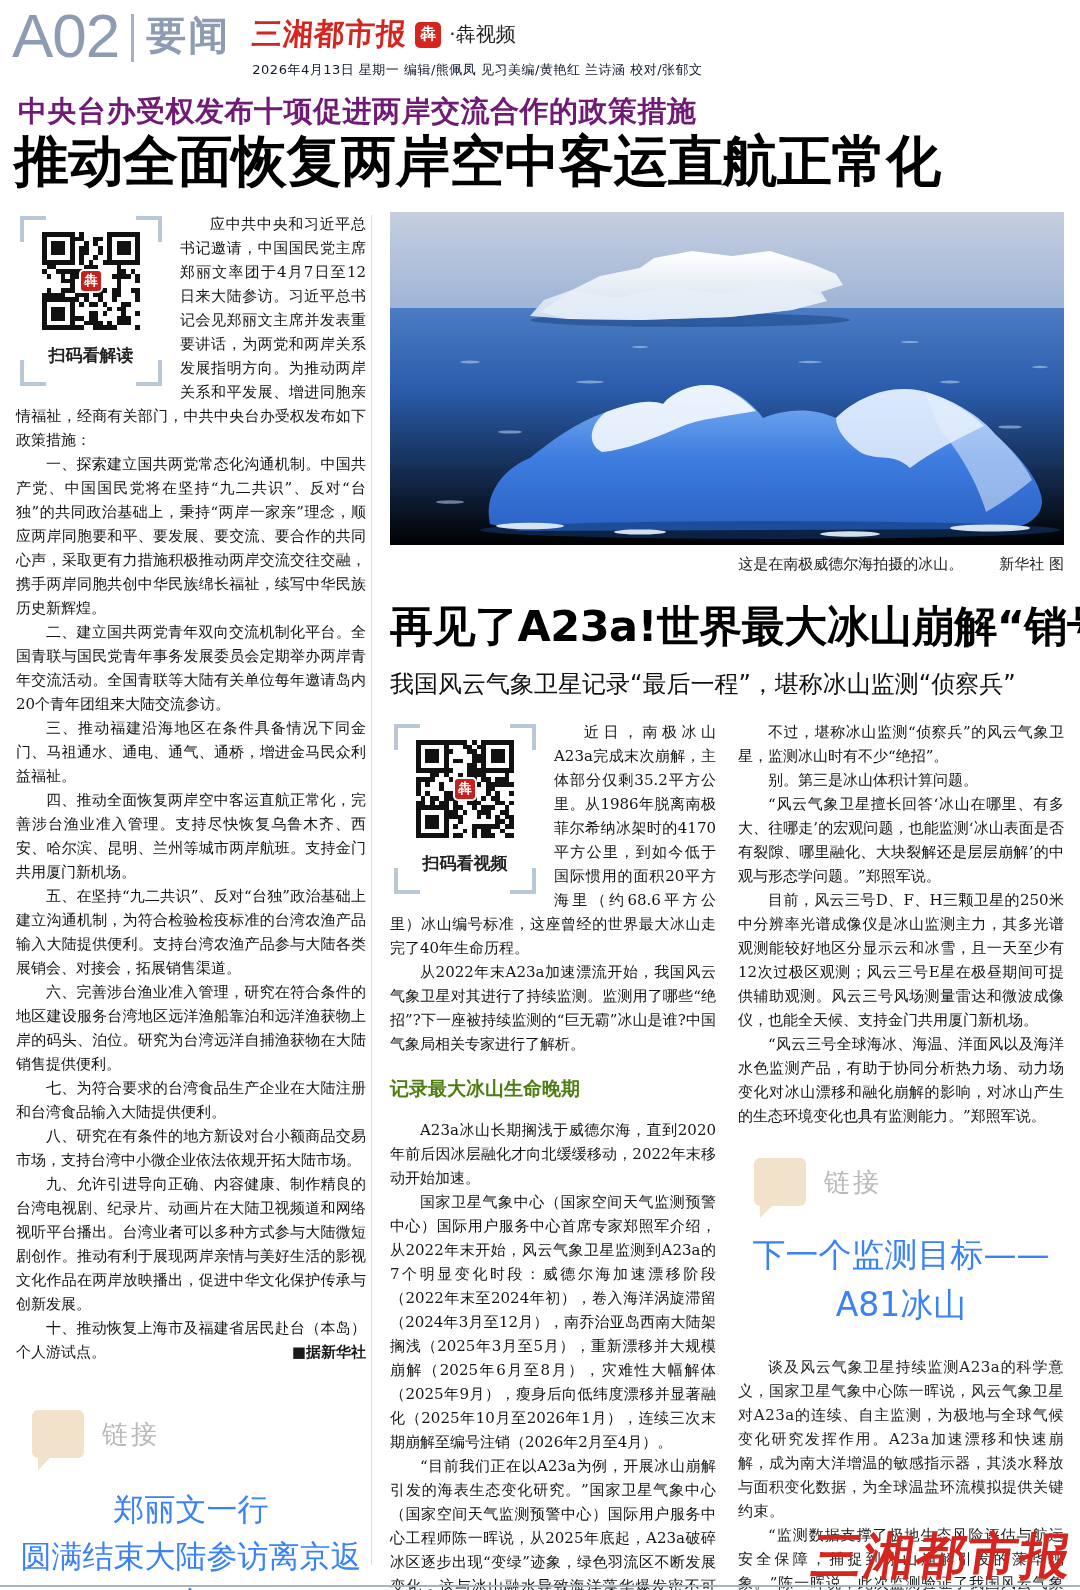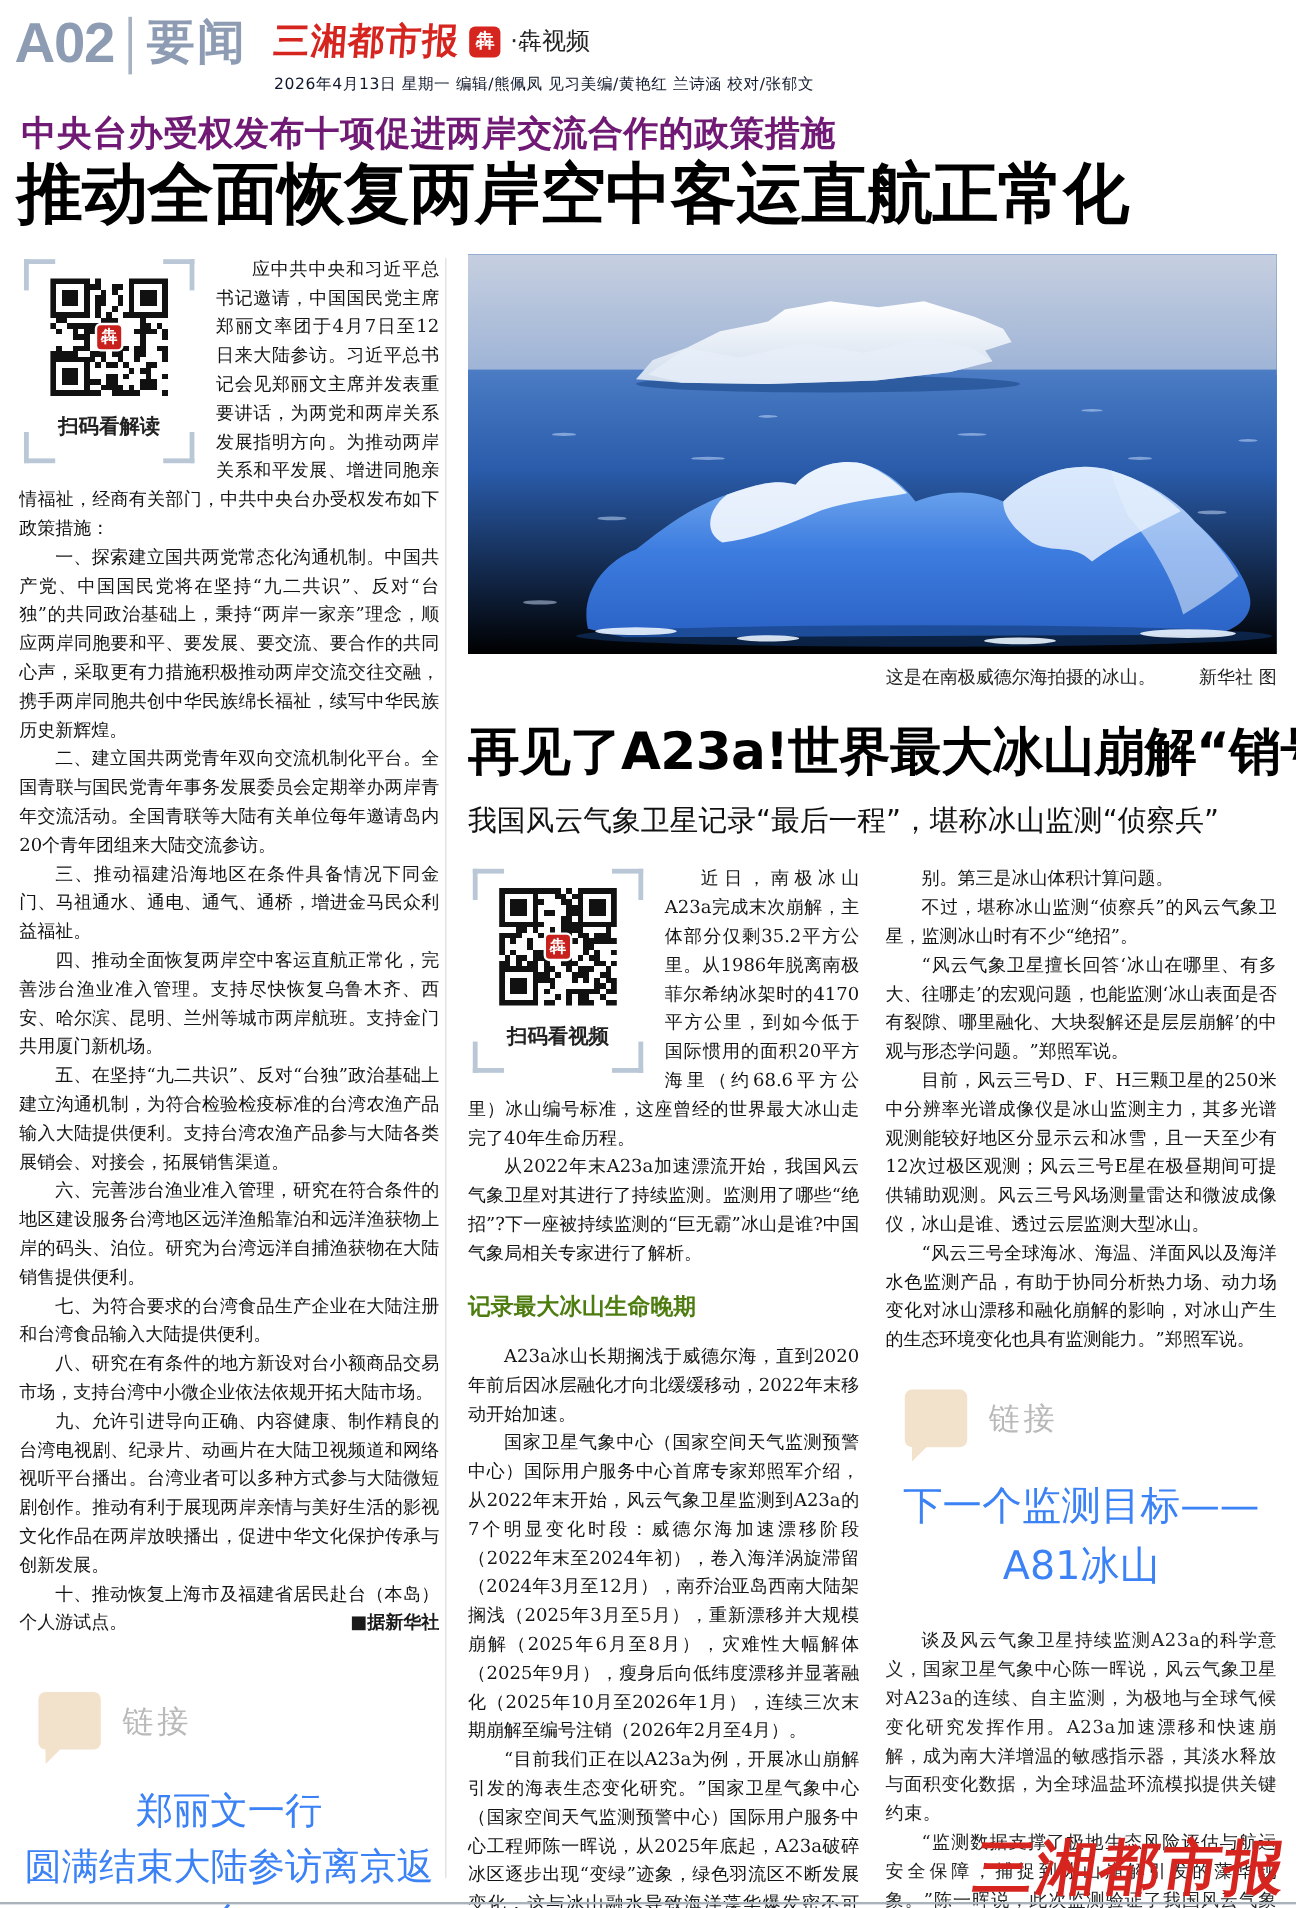--- a/index.html
+++ b/index.html
@@ -4,21 +4,21 @@
 <style>
   * { margin:0; padding:0; box-sizing:border-box; }
   html,body { background:#e8e8e8; }
   .page {
     position:relative; width:1080px; height:1590px; margin:0 auto;
     background:#ffffff; overflow:hidden;
     font-family:"DejaVu Serif", serif; color:#1a1a1a;
   }
   
   .hdr { position:absolute; top:10px; left:12px; right:16px; height:76px; display:flex; align-items:flex-start; }
-  .hdr-pageno { font-family:"Liberation Sans",sans-serif; font-weight:bold; font-size:47px; line-height:52px; color:#8d9cb3; letter-spacing:-1px; }
+  .hdr-pageno { font-family:"Liberation Sans",sans-serif; font-weight:normal; font-size:62px; line-height:52px; color:#8d9cb3; letter-spacing:-1px; }
   .hdr-div { width:3px; height:48px; background:#a6b2c2; margin:4px 12px 0 12px; }
   .hdr-section { font-family:"DejaVu Sans",sans-serif; font-weight:900; font-size:40px; line-height:50px; color:#8d9cb3; letter-spacing:2px; }
   .mast { margin-left:22px; padding-top:4px; }
   .mast-row { display:flex; align-items:center; gap:8px; }
   .mast-name { font-family:"DejaVu Sans",sans-serif; font-weight:900; font-size:30px; color:#d6241f; letter-spacing:1px; transform:skewX(-4deg); }
   .mast-badge { width:26px; height:26px; background:#d6241f; border-radius:5px; color:#fff; font-family:"DejaVu Sans",sans-serif; font-weight:bold; font-size:16px; display:flex; align-items:center; justify-content:center; }
   .mast-video { font-family:"DejaVu Sans",sans-serif; font-weight:400; font-size:20px; color:#222; }
   .dateline { margin-top:6px; font-family:"DejaVu Sans",sans-serif; font-size:13px; color:#0f172a; letter-spacing:.5px; }
   
   .kicker { position:absolute; top:92px; left:18px; font-family:"DejaVu Sans",sans-serif; font-weight:700; font-size:29px; color:#701a75; letter-spacing:.5px; }
@@ -498,24 +498,24 @@
         <div>
             <p class="para">A23a冰山长期搁浅于威德尔海，直到2020年前后因冰层融化才向北缓缓移动，2022年末移动开始加速。</p>
             <p class="para">国家卫星气象中心（国家空间天气监测预警中心）国际用户服务中心首席专家郑照军介绍，从2022年末开始，风云气象卫星监测到A23a的7个明显变化时段：威德尔海加速漂移阶段（2022年末至2024年初），卷入海洋涡旋滞留（2024年3月至12月），南乔治亚岛西南大陆架搁浅（2025年3月至5月），重新漂移并大规模崩解（2025年6月至8月），灾难性大幅解体（2025年9月），瘦身后向低纬度漂移并显著融化（2025年10月至2026年1月），连续三次末期崩解至编号注销（2026年2月至4月）。</p>
             <p class="para">“目前我们正在以A23a为例，开展冰山崩解引发的海表生态变化研究。”国家卫星气象中心（国家空间天气监测预警中心）国际用户服务中心工程师陈一晖说，从2025年底起，A23a破碎冰区逐步出现“变绿”迹象，绿色羽流区不断发展变化，这与冰山融水导致海洋藻华爆发密不可分，我们正结合多源观测开展深层次的分析研究。</p>
           </div>
 
       </div>
 
       <div class="icol">
         <div>
+            <p class="para">不过，堪称冰山监测“侦察兵”的风云气象卫星，监测冰山时有不少“绝招”。</p>
             <p class="para">别。第三是冰山体积计算问题。</p>
-            <p class="para">不过，堪称冰山监测“侦察兵”的风云气象卫星，监测冰山时有不少“绝招”。</p>
             <p class="para">“风云气象卫星擅长回答‘冰山在哪里、有多大、往哪走’的宏观问题，也能监测‘冰山表面是否有裂隙、哪里融化、大块裂解还是层层崩解’的中观与形态学问题。”郑照军说。</p>
-            <p class="para">目前，风云三号D、F、H三颗卫星的250米中分辨率光谱成像仪是冰山监测主力，其多光谱观测能较好地区分显示云和冰雪，且一天至少有12次过极区观测；风云三号E星在极昼期间可提供辅助观测。风云三号风场测量雷达和微波成像仪，冰山是谁、透过云层监测大型冰山。</p>
+            <p class="para">目前，风云三号D、F、H三颗卫星的250米中分辨率光谱成像仪是冰山监测主力，其多光谱观测能较好地区分显示云和冰雪，且一天至少有12次过极区观测；风云三号E星在极昼期间可提供辅助观测。风云三号风场测量雷达和微波成像仪，也能全天候、支持金门共用厦门新机场。</p>
             <p class="para">“风云三号全球海冰、海温、洋面风以及海洋水色监测产品，有助于协同分析热力场、动力场变化对冰山漂移和融化崩解的影响，对冰山产生的生态环境变化也具有监测能力。”郑照军说。</p>
           </div>
         <div class="linktag" style="margin-top:30px">
           <div class="bubble"></div>
           <div class="linktag-label">链接</div>
         </div>
         <div class="left-link-head" style="margin-top:24px;margin-bottom:26px;font-size:33px">下一个监测目标——A81冰山</div>
         <div class="kai">
             <p class="para">谈及风云气象卫星持续监测A23a的科学意义，国家卫星气象中心陈一晖说，风云气象卫星对A23a的连续、自主监测，为极地与全球气候变化研究发挥作用。A23a加速漂移和快速崩解，成为南大洋增温的敏感指示器，其淡水释放与面积变化数据，为全球温盐环流模拟提供关键约束。</p>
             <p class="para">“监测数据支撑了极地生态风险评估与航运安全保障，捕捉到冰山崩解引发的藻华现象。”陈一晖说，此次监测验证了我国风云气象卫星极地定量遥感能力，为后续极地卫星载荷设计与国际合作奠定基础。</p>

